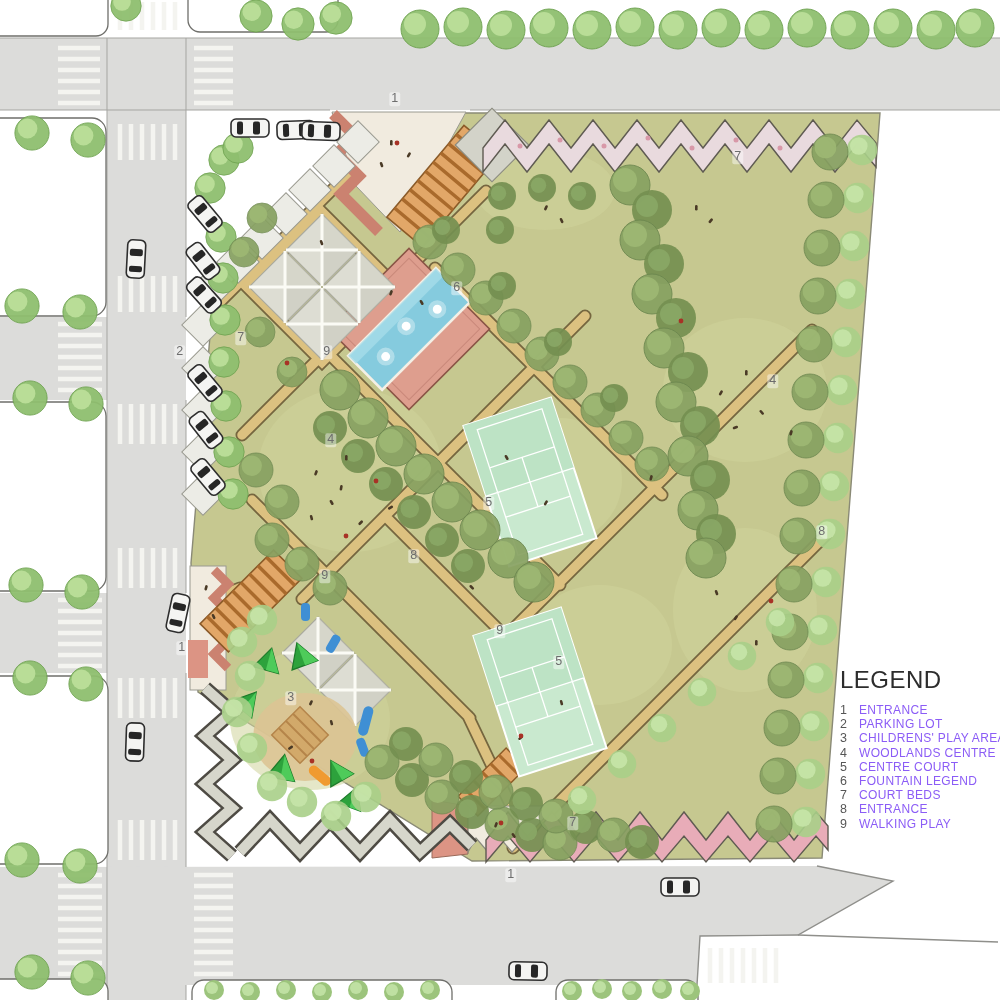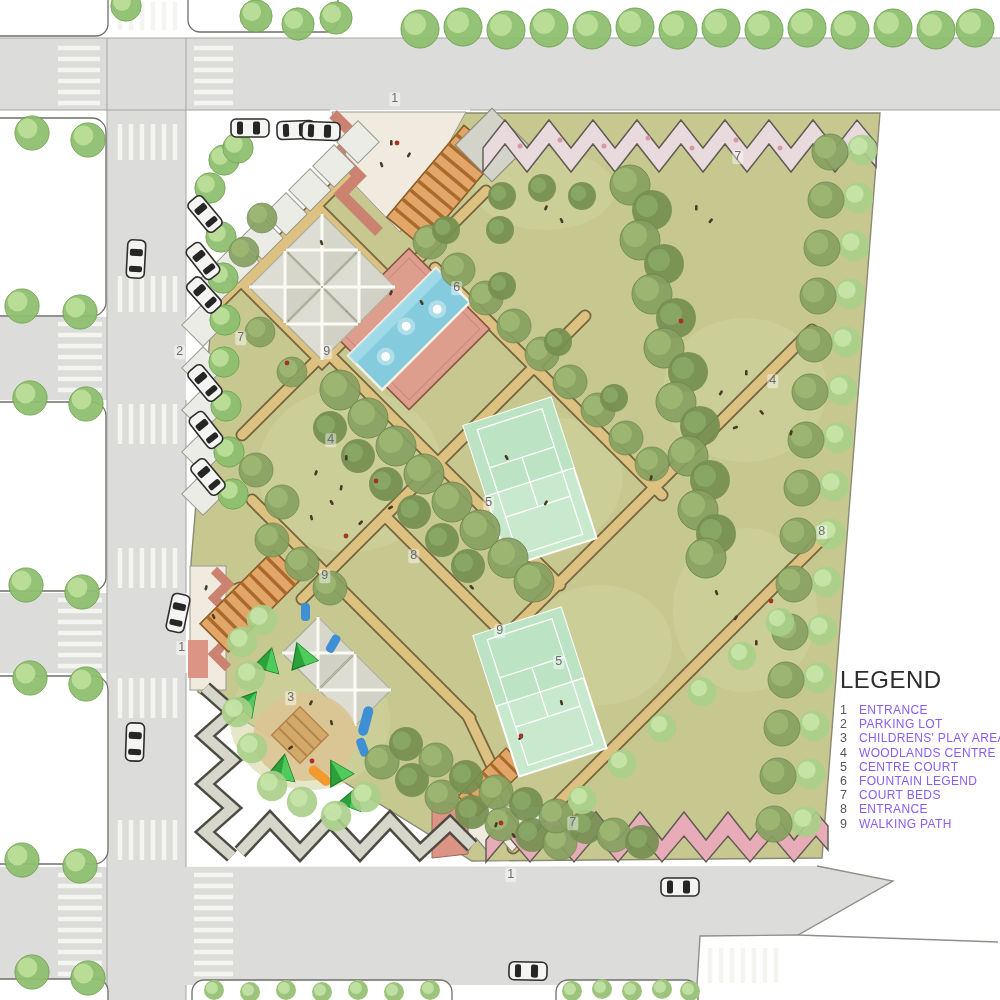--- a/index.html
+++ b/index.html
@@ -573,16 +573,16 @@
     <div class="row">
       <span class="num">7</span>
       <span class="lab">COURT BEDS</span>
       </div>
     <div class="row">
       <span class="num">8</span>
       <span class="lab">ENTRANCE</span>
       </div>
     <div class="row">
       <span class="num">9</span>
-      <span class="lab">WALKING PATH</span>
+      <span class="lab">WALKING PLAY</span>
       </div>
   </div>
 </div>
 
 </body></html>

